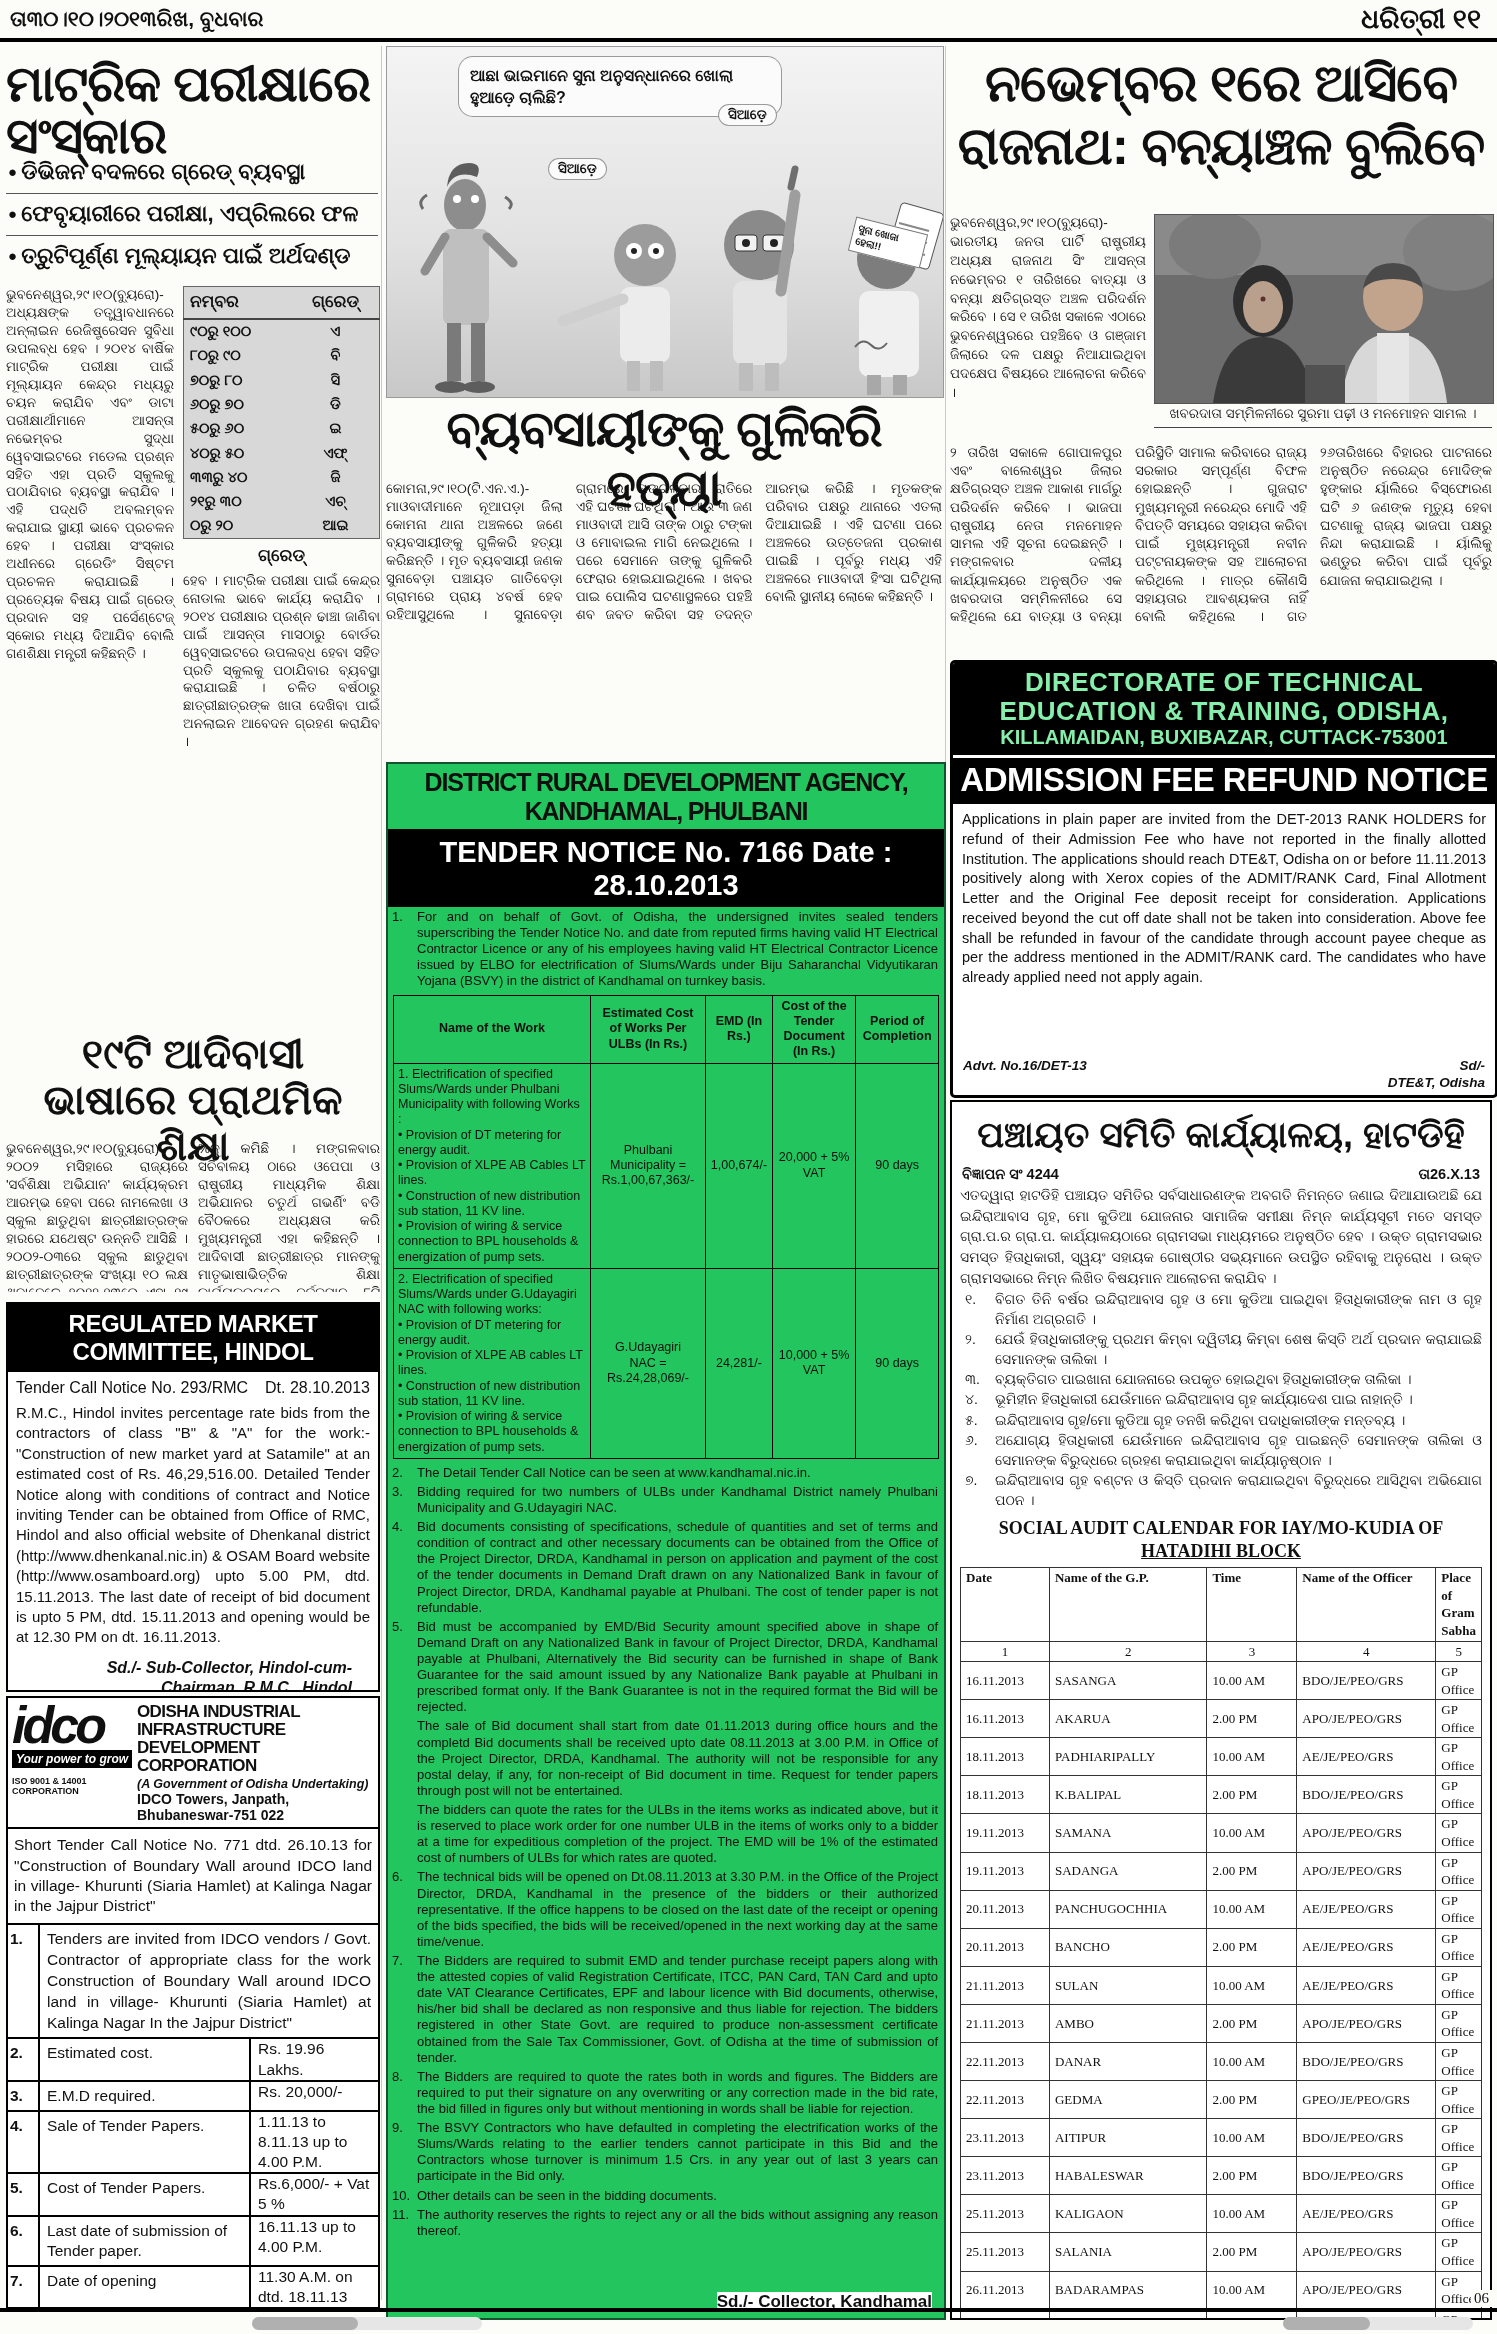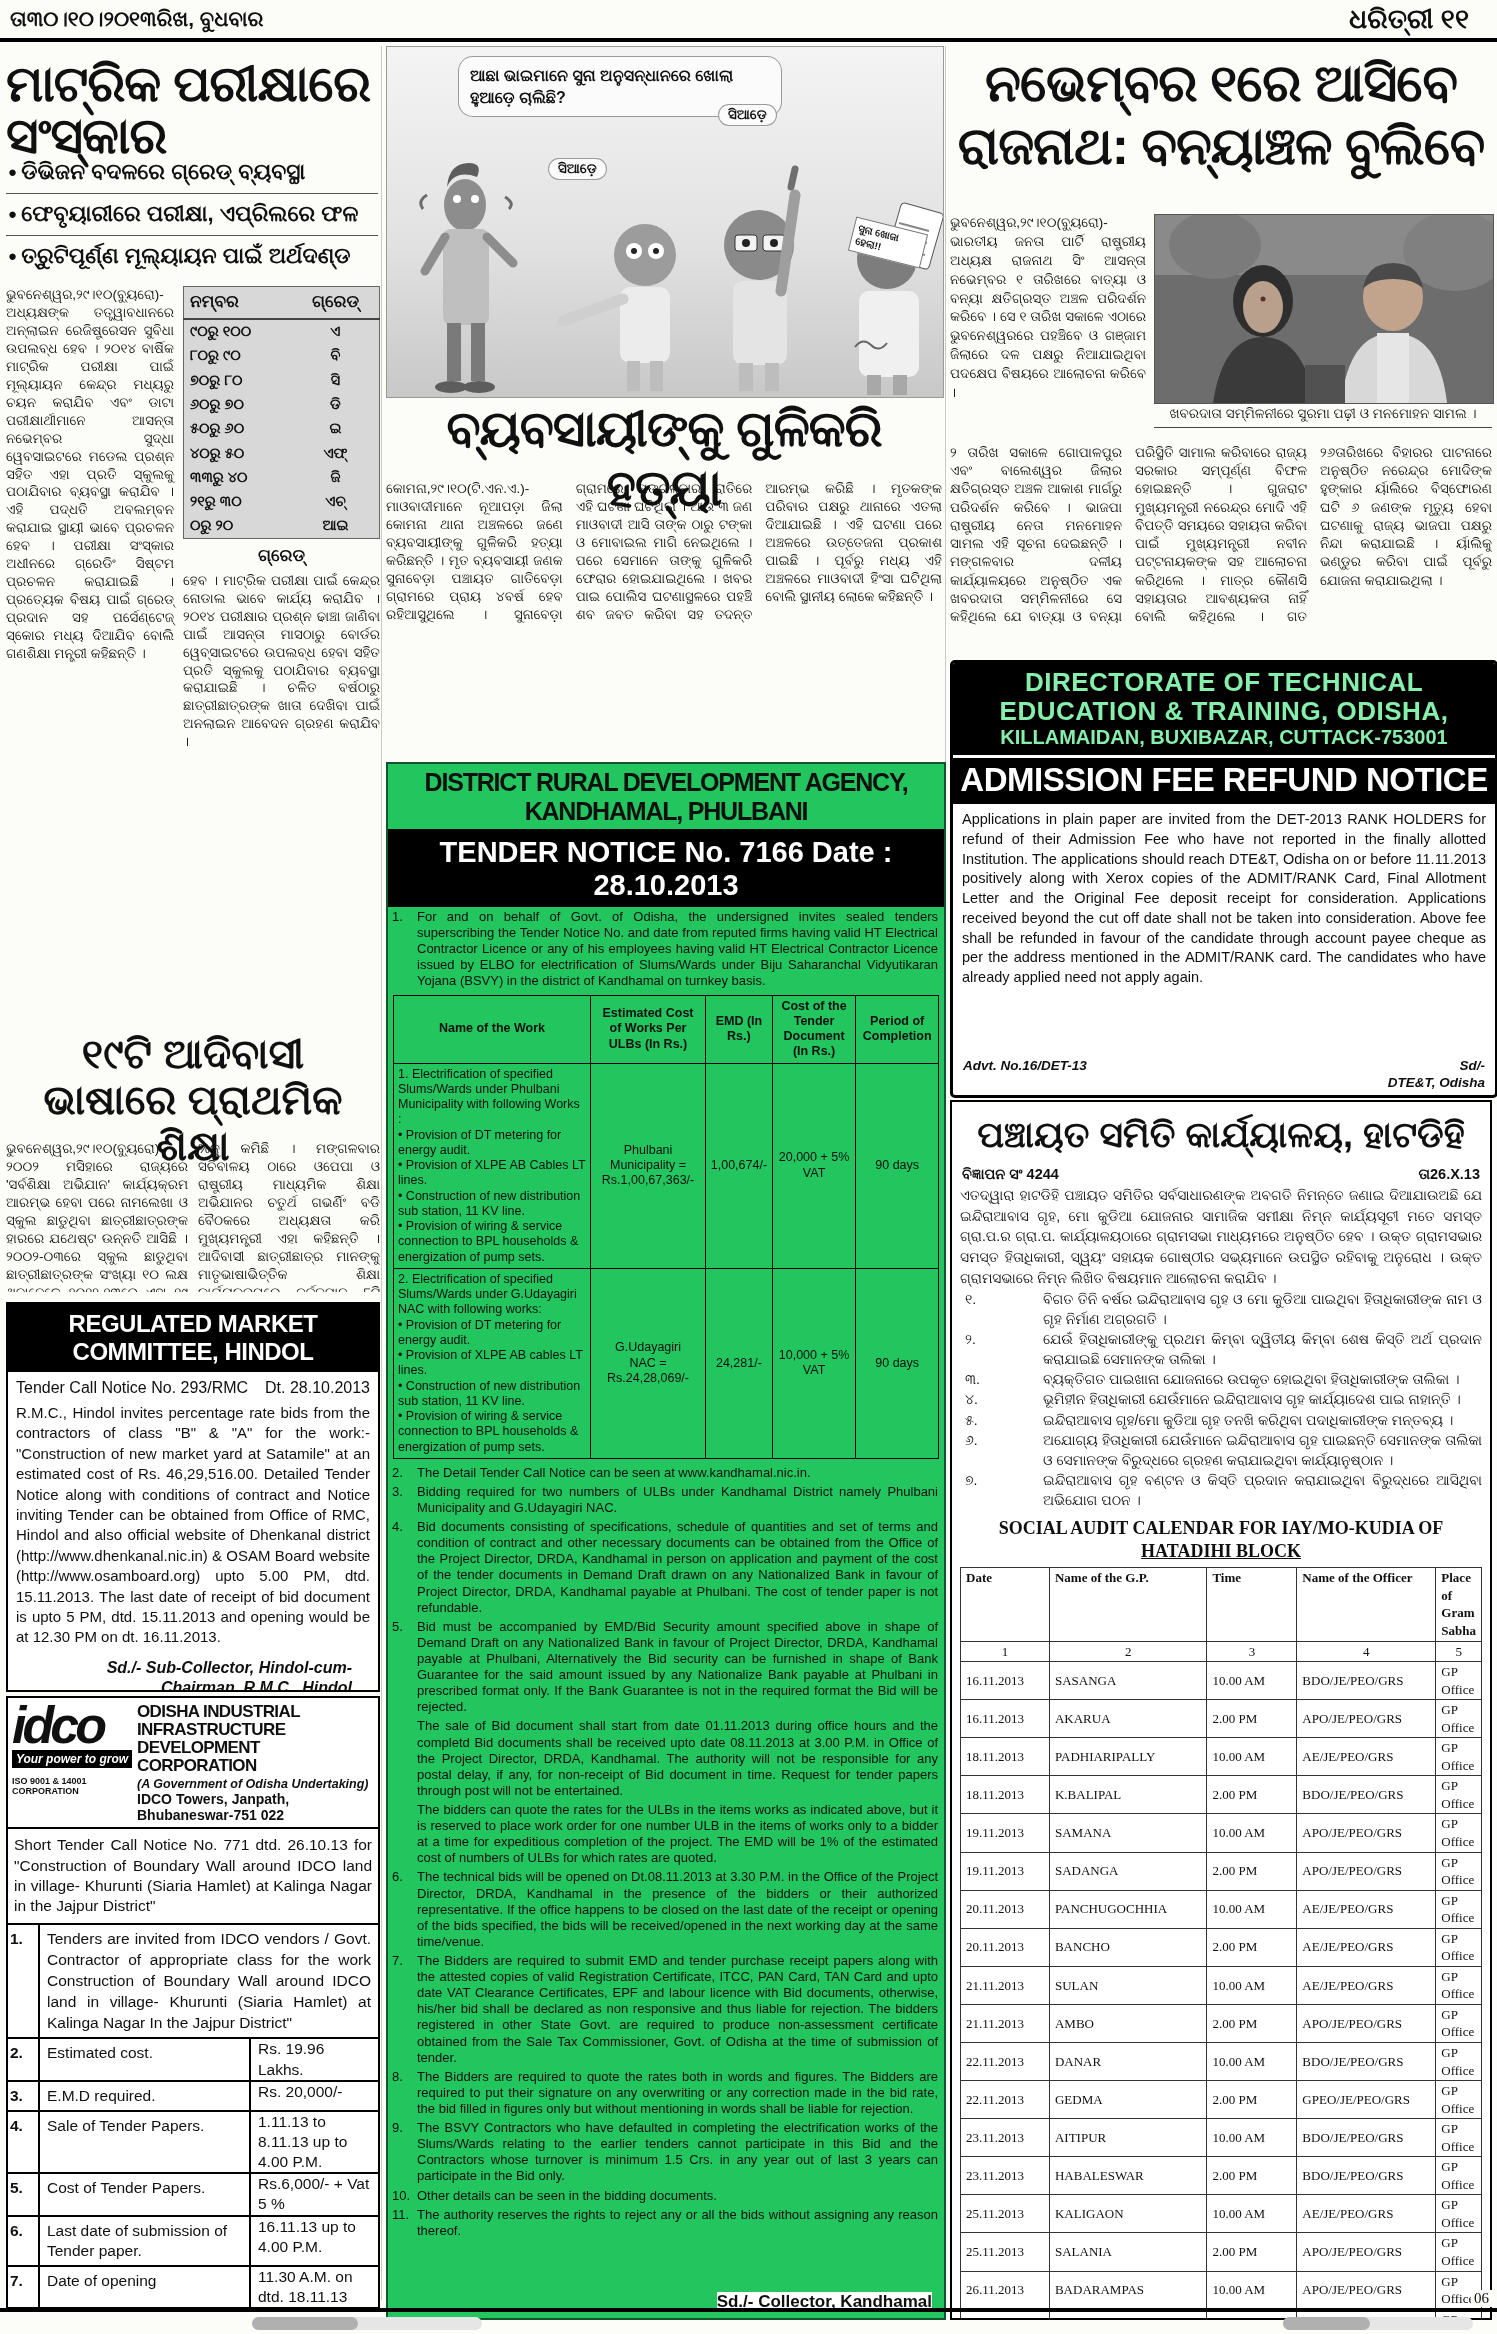--- a/index.html
+++ b/index.html
@@ -1,21 +1,21 @@
 <!DOCTYPE html>
 <html><head>
 <meta charset="utf-8">
 <style>
   html,body{margin:0;padding:0;background:#777;}
   .sheet{position:relative;width:1497px;height:2334px;background:#fcfcf9;overflow:hidden;
          font-family:"Liberation Sans",sans-serif;color:#101010;}
   .jus{text-align:justify;}
   
   .head-date{position:absolute;left:10px;top:7px;font-size:21px;font-weight:bold;}
-  .masthead{position:absolute;right:28px;top:4px;font-size:27px;font-weight:bold;}
+  .masthead{position:absolute;right:16px;top:4px;font-size:27px;font-weight:bold;}
   .head-rule{position:absolute;left:0;top:38px;width:100%;height:4px;background:#000;}
   .vsep{position:absolute;top:46px;width:1px;height:2254px;background:#c9c9c9;}
   
   .matric-head{position:absolute;left:6px;top:58px;width:374px;font-size:50px;font-weight:bold;line-height:1.04;letter-spacing:-1px;}
   .matric-bullets{position:absolute;left:6px;top:152px;width:372px;}
   .m-bullet{font-size:22px;font-weight:bold;padding:7px 0 8px 2px;border-bottom:1.5px solid #555;}
   .m-bullet:last-child{border-bottom:none;}
   .m-bullet::before{content:"● ";font-size:15px;vertical-align:2px;}
   .matric-body{position:absolute;left:6px;top:286px;width:374px;height:738px;display:flex;gap:9px;
                font-size:13.5px;line-height:1.33;overflow:hidden;}
@@ -105,21 +105,21 @@
              padding:0 10px;font-weight:bold;font-style:italic;font-size:13.5px;}
   .dtet-sign{text-align:right;line-height:1.25;}
   
   .pan-box{position:absolute;left:950px;top:1100px;width:542px;height:1220px;border:2px solid #000;background:#fff;
            padding:4px 8px;box-sizing:border-box;overflow:hidden;}
   .pan-title{text-align:center;font-size:36px;font-weight:bold;padding:8px 0 10px;}
   .pan-ref{display:flex;justify-content:space-between;font-size:14.5px;font-weight:bold;padding:0 2px;}
   .pan-intro{font-size:14px;line-height:1.48;margin-top:2px;}
   .oli{display:flex;font-size:14px;line-height:1.44;}
   .oli-n{width:30px;flex:none;padding-left:5px;}
-  .oli-t{flex:1;text-align:justify;margin-left:48px;}
+  .oli-t{flex:1;text-align:justify;}
   .cal-title{text-align:center;font-family:"Liberation Serif",serif;font-weight:bold;font-size:18px;margin-top:7px;line-height:1.25;}
   .cal-title .u{text-decoration:underline;}
   table.cal{width:100%;border-collapse:collapse;font-family:"Liberation Serif",serif;font-size:13px;margin-top:5px;}
   table.cal th,table.cal td{border:1px solid #333;padding:1px 5px;text-align:left;line-height:1.35;}
   table.cal th{font-weight:bold;vertical-align:top;}
   table.cal .idx td{text-align:center;}
   
   .bot-rule{position:absolute;left:0;top:2308px;width:100%;height:4px;background:#000;}
   .page-num{position:absolute;right:5px;top:2290px;font-size:15px;font-family:"Liberation Serif",serif;background:#fcfcf9;padding:0 3px;}
   .scroll{position:absolute;top:2317px;height:13px;border-radius:7px;background:#e6e6e6;}

